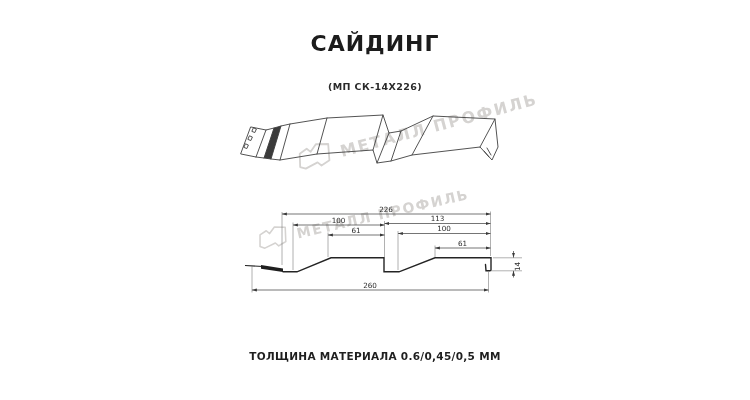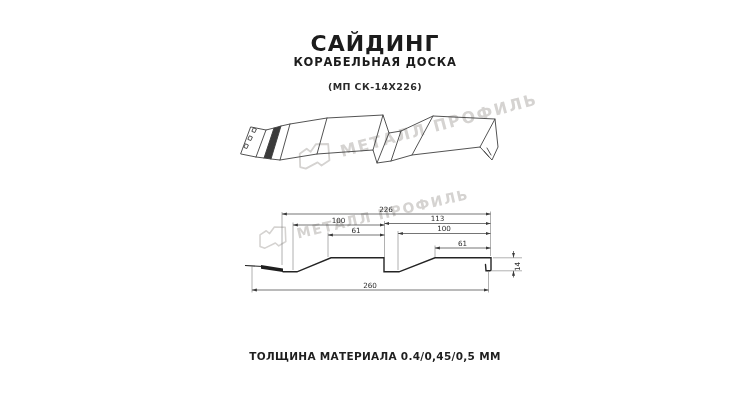--- a/index.html
+++ b/index.html
@@ -23,21 +23,20 @@
   #fig3d{left:225px;top:95px;}
   #figsec{left:230px;top:195px;}
   .dimtxt{font-size:7.2px;fill:#2d2d2d;font-family:"DejaVu Sans","Liberation Sans",sans-serif;}
 </style>
 </head>
 <body>
 
 <div id="stage">
 
   <div class="hdr" id="title">САЙДИНГ</div>
-  <div class="hdr" id="subtitle">КОРАБЕЛЬНАЯ ДОСКА</div>
   <div class="hdr" id="code">(МП СК-14Х226)</div>
 
   <div class="wm" id="wm-top">
     <svg width="40" height="32" viewBox="0 0 40 32">
       <path d="M3,21 L6,8 L14,5 L17,9 L24,3 L36,6 L33,22 L24,25 L21,21 L8,24 Z" fill="none" stroke="#d5d3d1" stroke-width="1.8" stroke-linejoin="round"></path>
     </svg>
     <span>МЕТАЛЛ ПРОФИЛЬ</span>
   </div>
 
   <div class="wm" id="wm-bottom">
@@ -120,15 +119,15 @@
     <text class="dimtxt" x="140" y="92.8" text-anchor="middle">260</text>
     <text class="dimtxt" x="290" y="71.5" text-anchor="middle" transform="rotate(-90 290 71.5)">14</text>
 
     <g>
       <path d="M15,70.5 L33,71.5" stroke="#242424" stroke-width="1.1" fill="none"></path>
       <path d="M31,70 L53,73.5 L53,77 L31,73.8 Z" fill="#1f1f1f" stroke="none"></path>
       <path d="M53,76.8 L67,76.8 L101,62.8 L154,62.8 L154,76.8 L169,76.8 L205,62.8 L261,62.8 L261,74.8 Q261,75.8 259.6,75.8 L256,75.8 L255.5,69.5" fill="none" stroke="#242424" stroke-width="1.4" stroke-linejoin="miter" stroke-linecap="round"></path>
     </g>
   </svg>
 
-  <div id="footer-note">ТОЛЩИНА МАТЕРИАЛА 0.4/0,45/0,5 ММ</div>
+  <div id="footer-note">ТОЛЩИНА МАТЕРИАЛА 0.6/0,45/0,5 ММ</div>
 
 </div>
 
 </body></html>

